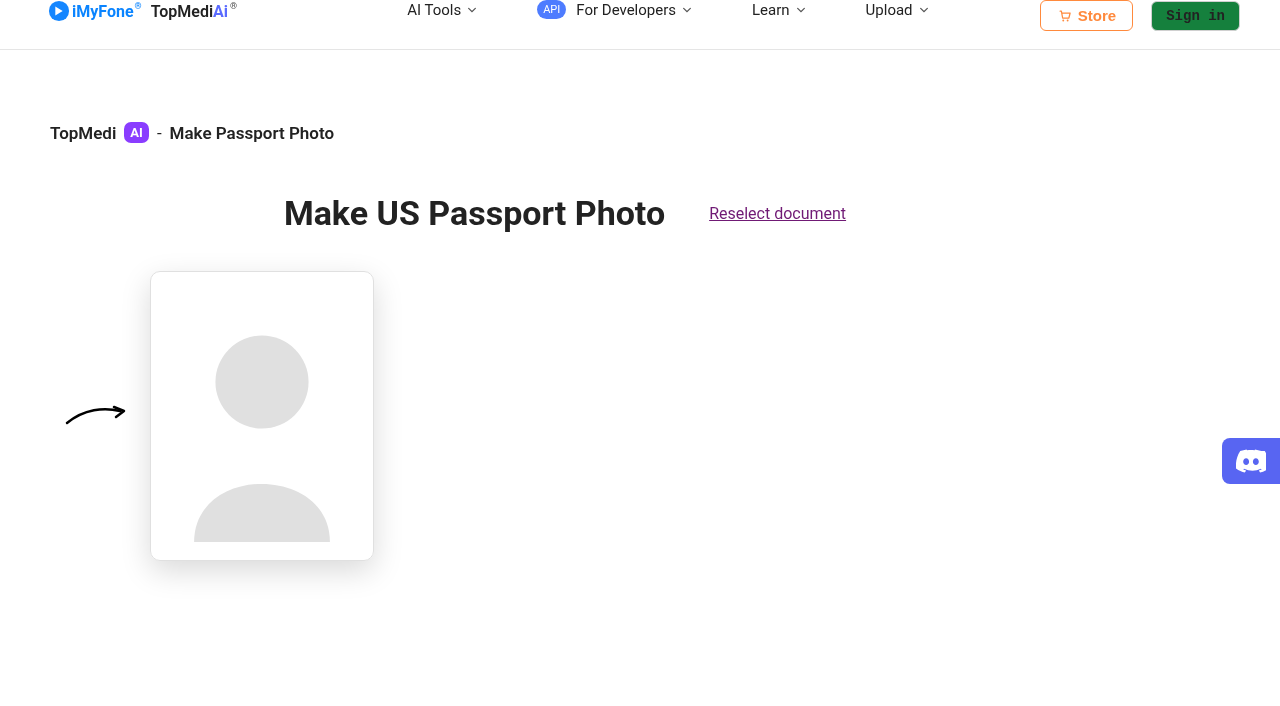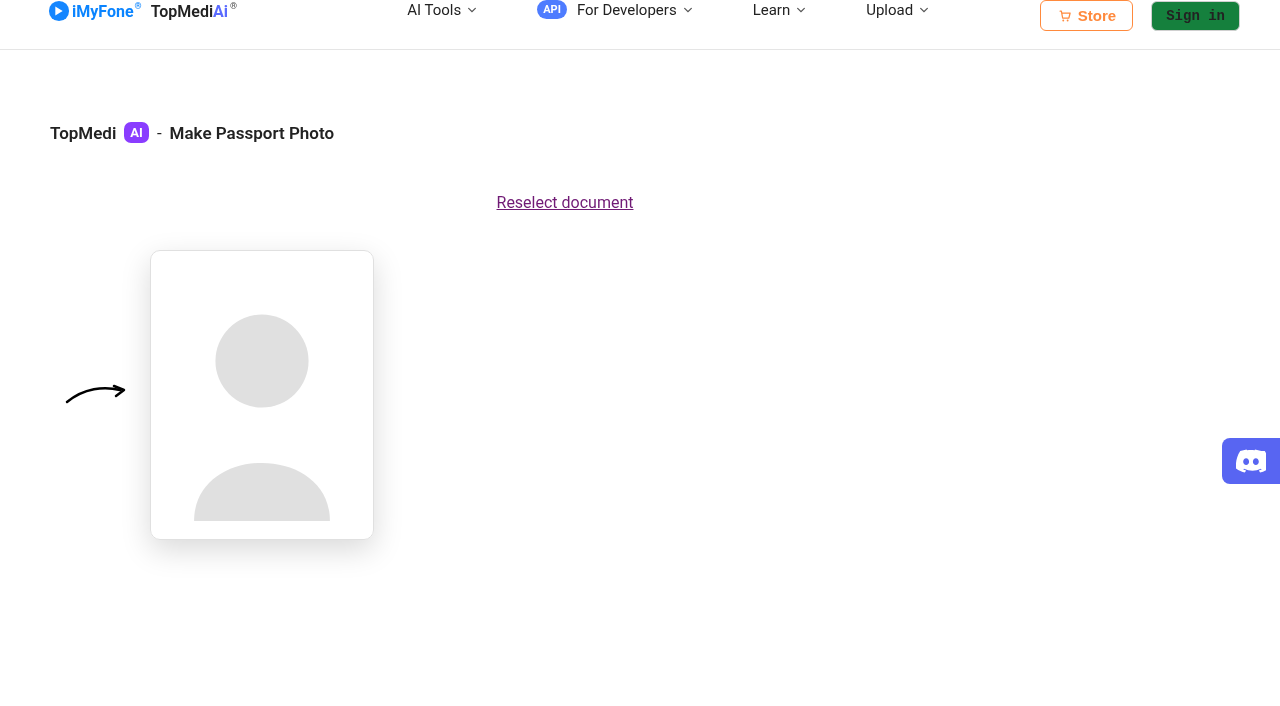--- a/index.html
+++ b/index.html
@@ -26,21 +26,21 @@
   .topmediai-txt { margin-left: 10px; font-size: 16px; font-weight: 600; color: #222; display:flex; align-items:center; }
   .topmediai-txt .ai { color: #5a6bff; font-weight:700; }
   .topmediai-reg { font-size: 9px; position: relative; top: -5px; left: 2px; color:#555; }
   .nav { display: flex; gap: 60px; margin-left: 172px; align-items: center; }
   .nav-item { display: flex; align-items: center; gap: 6px; font-size: 15px; color:#222; cursor: pointer; }
   .chev { width: 10px; height: 10px; }
   .api-badge {
     background: #4e7cff;
     color: #fff;
     font-size: 11px;
-    font-weight: 700;
+    font-weight: 400;
     padding: 3px 6px;
     border-radius: 10px;
     margin-right: 4px;
   }
   .header-right { margin-left: auto; display:flex; align-items:center; gap:18px;padding-left:12px; }
   .store-btn {
     border: 1px solid #ff8a3d;
     color: #ff8a3d;
     background: #fff;
     border-radius: 6px;
@@ -171,20 +171,21 @@
 
 <div class="content">
   <div class="breadcrumb">
     <span>TopMedi</span>
     <span class="ai-badge">AI</span>
     <span class="sep">-</span>
     <span>Make Passport Photo</span>
   </div>
 
   <div class="title-row">
+    <h1 class="page-title">Make US Passport Photo</h1>
     <a class="reselect">Reselect document</a>
   </div>
 
   <div class="work-row">
 
     <div class="arrow-wrap">
       <svg width="66" height="30" viewBox="0 0 66 30">
         <path d="M3 24 C 20 10, 40 8, 56 12" fill="none" stroke="#000" stroke-width="2.5" stroke-linecap="round"></path>
         <path d="M50 8 L60 12 L52 18" fill="none" stroke="#000" stroke-width="2.5" stroke-linecap="round" stroke-linejoin="round"></path>
       </svg>

